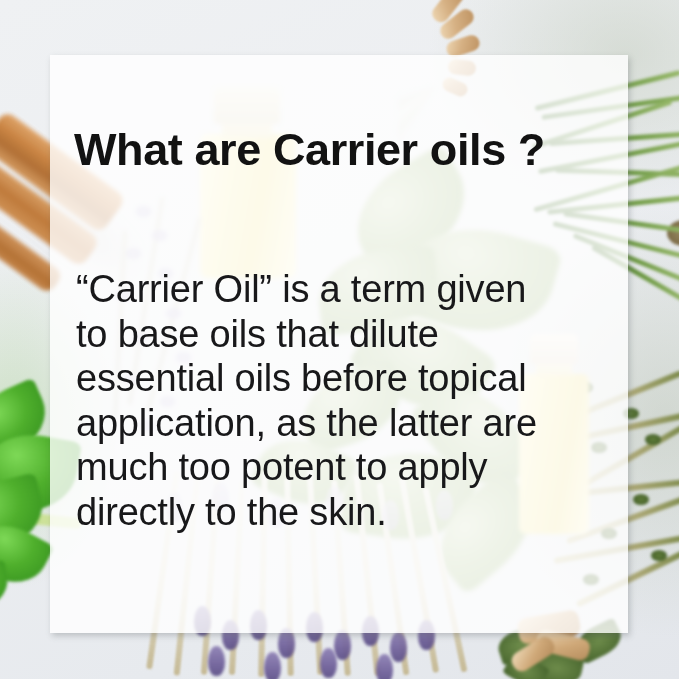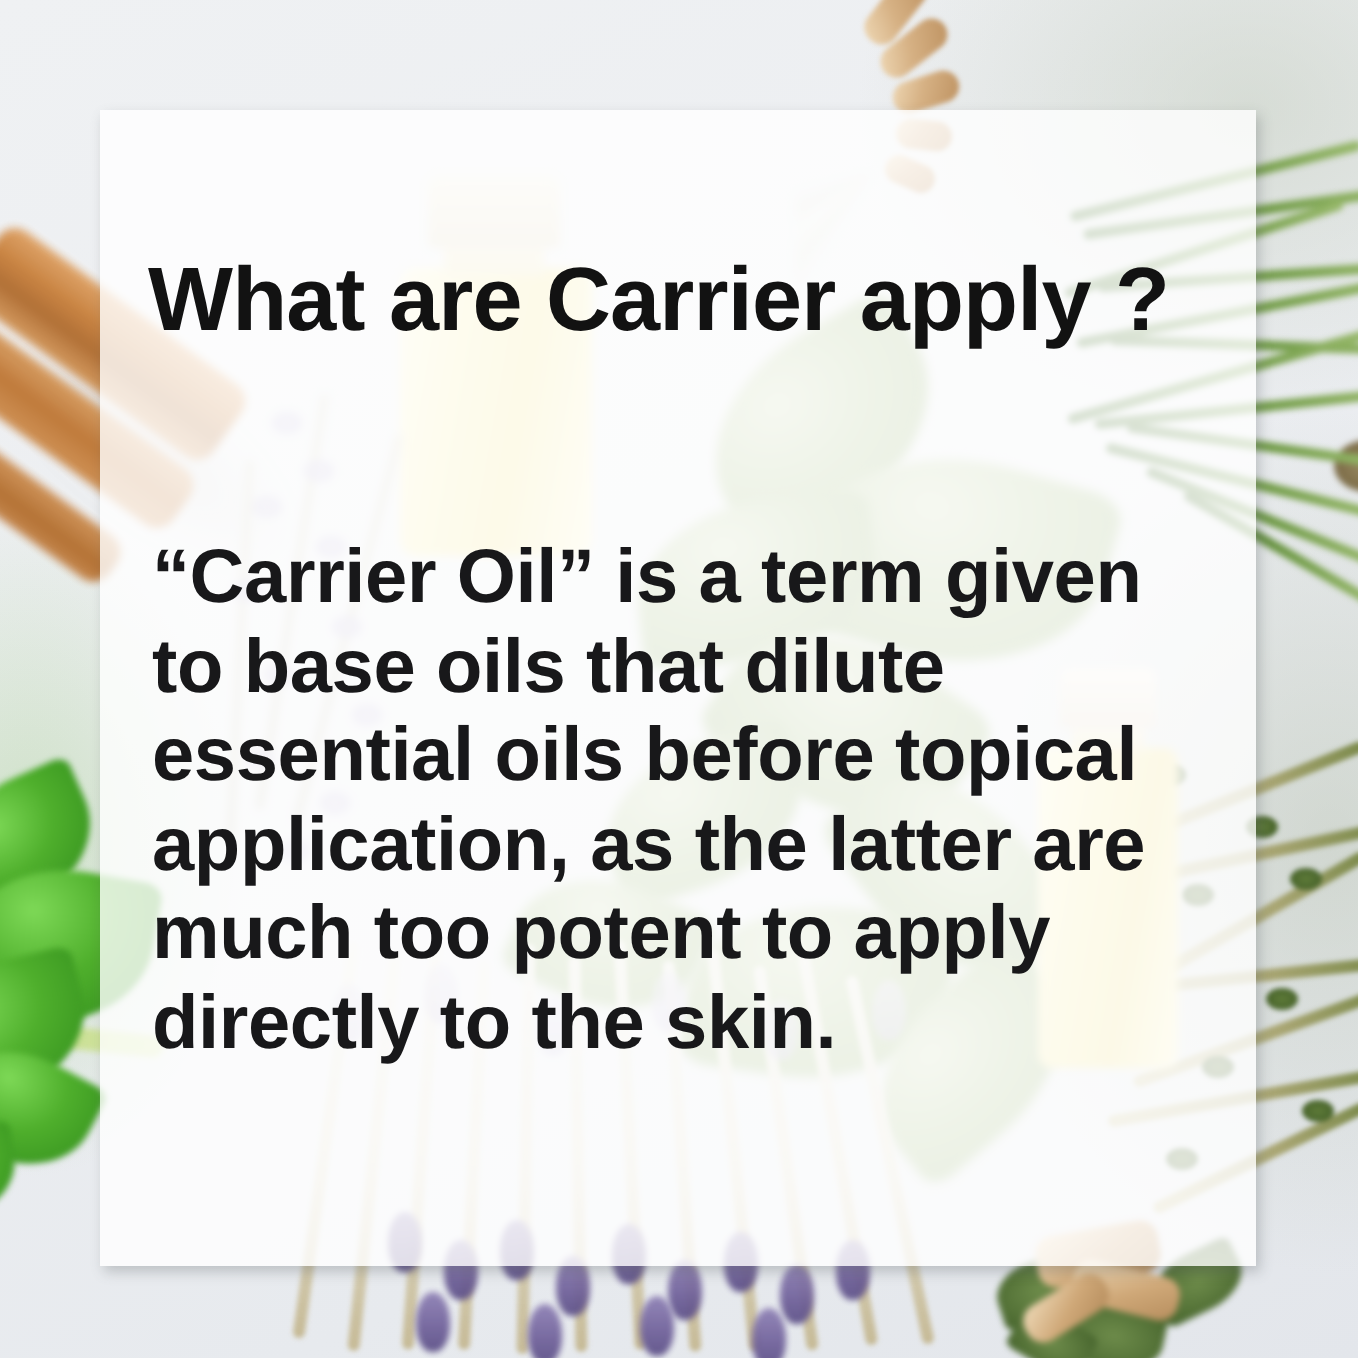--- a/index.html
+++ b/index.html
@@ -291,21 +291,21 @@
     color: #121212;
     white-space: nowrap;
   }
   .body-copy {
     position: absolute;
     left: 76px; top: 267px;
     width: 540px;
     margin: 0;
     font-family: "Liberation Sans", sans-serif;
     font-size: 38px;
-    font-weight: 700;
+    font-weight: 400;
     line-height: 44.5px;
     letter-spacing: -0.2px;
     color: #18181a;
     white-space: pre-line;
   }
 </style>
 </head>
 <body>
 
 <div id="stage">
@@ -453,21 +453,21 @@
       <div class="bundle-twine" style="left:26px; top:14px; width:62px; height:26px; transform:rotate(-10deg);"></div>
       <div class="bundle-twine" style="left:44px; top:34px; width:54px; height:22px; transform:rotate(14deg);"></div>
       <div class="bundle-twine" style="left:18px; top:44px; width:46px; height:20px; transform:rotate(-32deg);"></div>
     </div>
 
   </div>
 
   <div class="card"></div>
 
   <div class="text-layer">
-    <h1 class="heading">What are Carrier apply ?</h1>
+    <h1 class="heading">What are Carrier oils ?</h1>
     <p class="body-copy">“Carrier Oil” is a term given
 to base oils that dilute
 essential oils before topical
 application, as the latter are
 much too potent to apply
 directly to the skin.</p>
   </div>
 
 </div>
 

